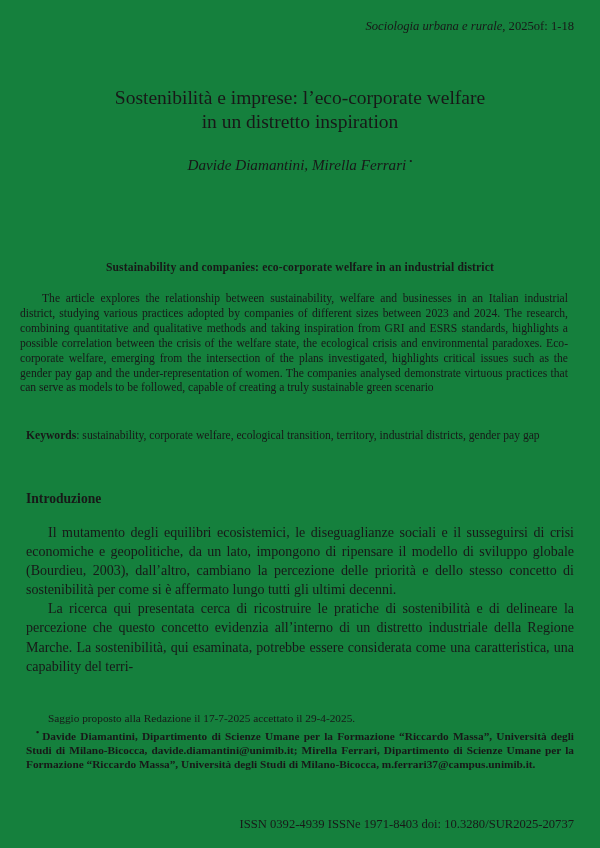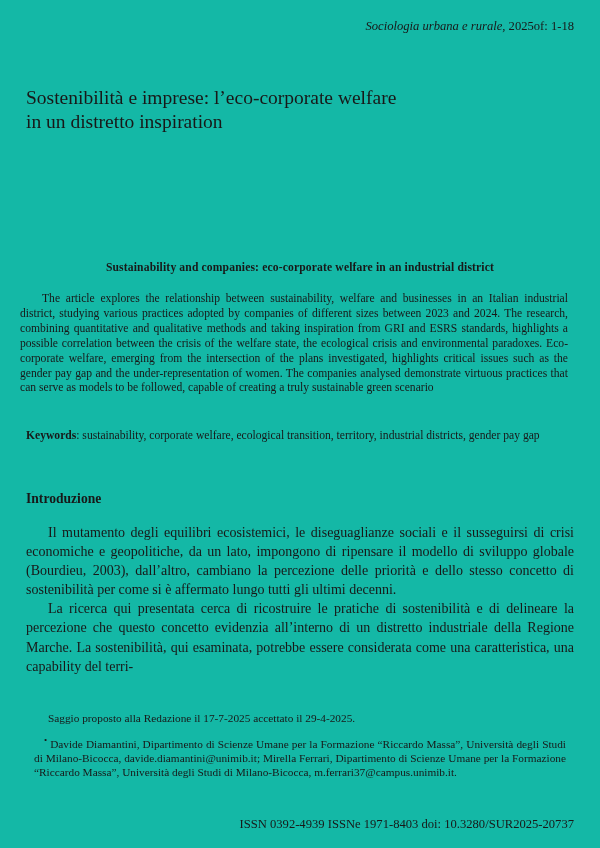--- a/index.html
+++ b/index.html
@@ -9,21 +9,21 @@
   }
   body {
     font-family: "Liberation Serif", serif;
     color: #181818;
     -webkit-font-smoothing: antialiased;
   }
   #page {
     position: relative;
     width: 600px;
     height: 848px;
-    background: #14b8a6;
+    background: #15803d;
     overflow: hidden;
   }
 
   
   .running-head {
     position: absolute;
     left: 26px;
     top: 19px;
     width: 548px;
     text-align: right;
@@ -32,21 +32,21 @@
     white-space: nowrap;
   }
   .running-head .journal { font-style: italic; }
 
   
   .title-block {
     position: absolute;
     left: 26px;
     top: 86px;
     width: 548px;
-    text-align: left;
+    text-align: center;
     font-size: 19.5px;
     line-height: 24px;
   }
   .title-line { display: block; }
 
   
   .authors-block {
     position: absolute;
     left: 26px;
     top: 152px;
@@ -135,22 +135,23 @@
     width: 548px;
     font-size: 11.3px;
     line-height: 14.2px;
     text-align: justify;
   }
   .footnote-accept {
     text-indent: 22px;
     margin: 0;
   }
   .footnote-aff {
-    margin: 8px;
+    margin: 0;
     text-indent: 10px;
+    font-weight: bold;
   }
   .footnote-aff .fn-marker-inline {
     font-size: 9px;
     vertical-align: super;
     padding-right: 3px;
   }
 
   
   .issn {
     position: absolute;
@@ -170,20 +171,23 @@
 
   <div class="running-head">
     <span class="journal">Sociologia urbana e rurale</span><span>, 2025of: 1-18</span>
   </div>
 
   <div class="title-block">
     <span class="title-line">Sostenibilità e imprese: l’eco-corporate welfare</span>
     <span class="title-line">in un distretto inspiration</span>
   </div>
 
+  <div class="authors-block">
+    <span>Davide Diamantini, Mirella Ferrari</span><span class="fn-marker">•</span>
+  </div>
 
   <div class="en-title">Sustainability and companies: eco-corporate welfare in an industrial district</div>
 
   <div class="abstract">The article explores the relationship between sustainability, welfare and businesses in an Italian industrial district, studying various practices adopted by companies of different sizes between 2023 and 2024. The research, combining quantitative and qualitative methods and taking inspiration from GRI and ESRS standards, highlights a possible correlation between the crisis of the welfare state, the ecological crisis and environmental paradoxes. Eco-corporate welfare, emerging from the intersection of the plans investigated, highlights critical issues such as the gender pay gap and the under-representation of women. The companies analysed demonstrate virtuous practices that can serve as models to be followed, capable of creating a truly sustainable green scenario</div>
 
   <div class="keywords">
     <b>Keywords</b><span>: sustainability, corporate welfare, ecological transition, territory, industrial districts, gender pay gap</span>
   </div>
 
   <div class="section-heading">Introduzione</div>

